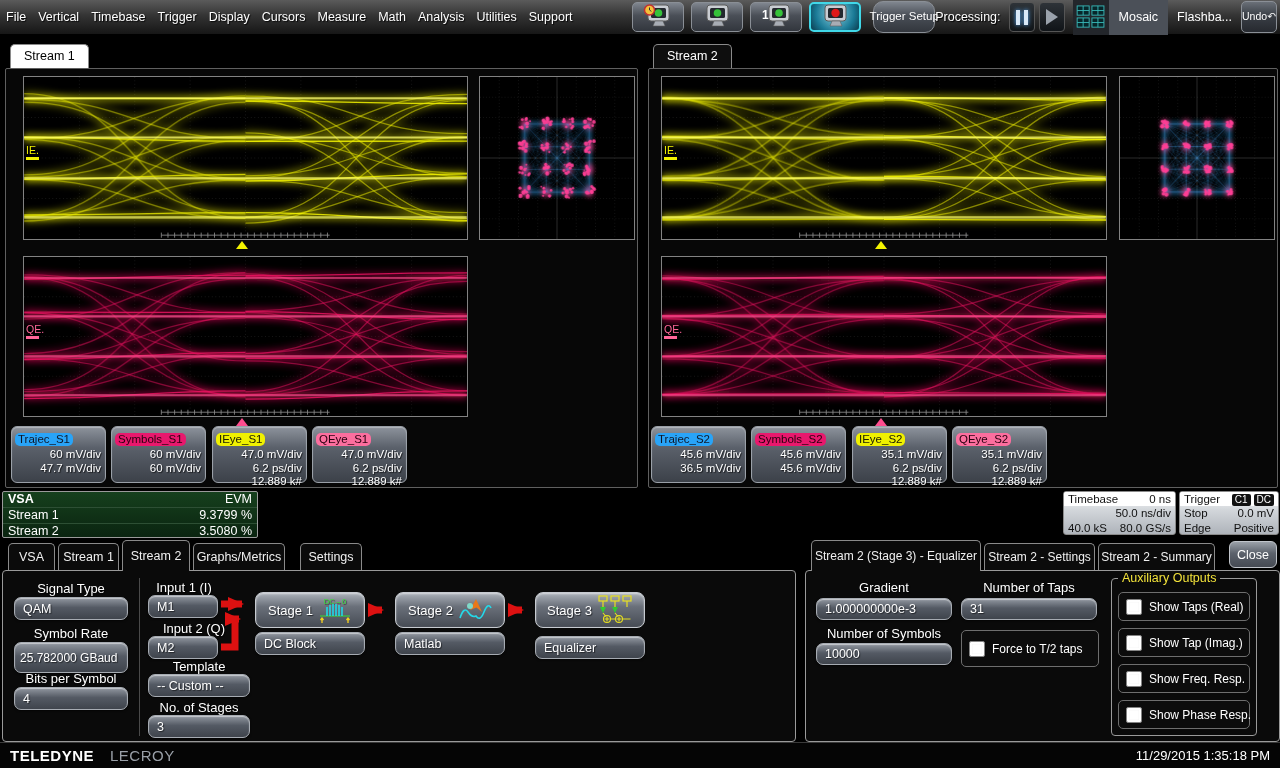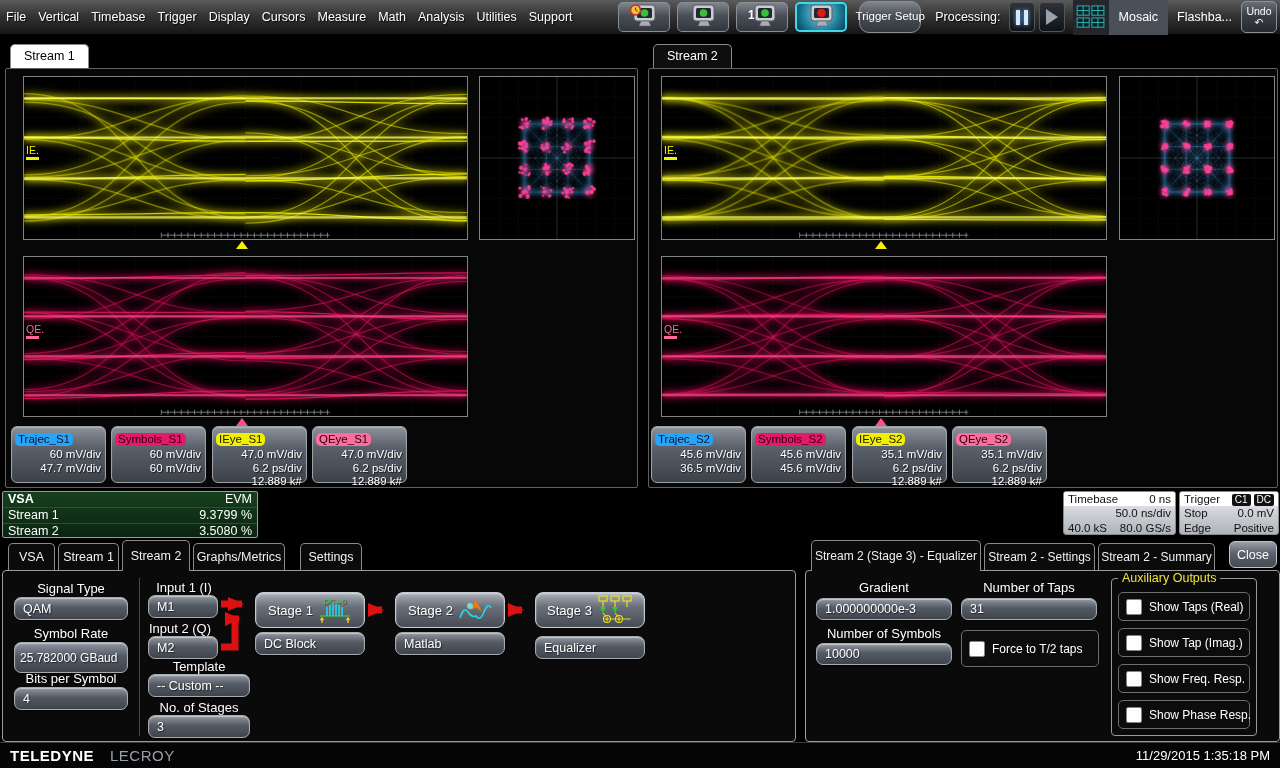--- a/index.html
+++ b/index.html
@@ -13,31 +13,31 @@
   .menus{display:flex;align-items:center}
   .menu-item{padding:0 6px;line-height:34px;font-size:12.5px;color:#fff;white-space:nowrap;
     text-shadow:1px 1px 1px rgba(0,0,0,.8);cursor:default}
   .tools{margin-left:auto;display:flex;align-items:center;padding-right:3px}
   .tb-btn{width:52px;height:30px;margin-left:7px;border-radius:5px;border:1px solid #8a8f96;flex:none;
     background:linear-gradient(180deg,#80868f,#4a4f57 45%,#32363d);display:flex;align-items:center;justify-content:center}
   .tb-btn.active{border:2px solid #41d8e8;background:radial-gradient(circle at 50% 35%,#8fd4e4,#1a7a96 65%,#0b3c4e)}
   .tb-btn2{height:32px;margin-left:12px;border-radius:10px;border:1px solid #8a8f96;color:#fff;
     background:linear-gradient(180deg,#80868f,#4a4f57 45%,#32363d);font-size:11.5px;line-height:1.2;
     display:flex;align-items:center;justify-content:center;text-align:center;padding:0 8px;white-space:nowrap}
-  .proc{margin-left:14px;font-size:12.5px;white-space:nowrap;text-shadow:1px 1px 1px #000}
+  .proc{font-size:12.5px;white-space:nowrap;text-shadow:1px 1px 1px #000}
   .sq-btn{width:26px;height:30px;margin-left:8px;border-radius:4px;border:1px solid #555;flex:none;
     background:linear-gradient(180deg,#2e3338,#101418);display:flex;align-items:center;justify-content:center}
   .pbars{display:flex;gap:4px}.pbars span{display:block;width:4px;height:15px;background:#d8e8f8;box-shadow:0 0 4px #5ab0ff}
   .tri{width:0;height:0;border-left:12px solid #9aa2ac;border-top:8px solid transparent;border-bottom:8px solid transparent}
   .mosaic-wrap{display:flex;align-items:stretch;margin-left:8px;height:35px}
   .mosaic-icon-tile{display:flex;align-items:center;padding:0 3px;background:#23262b}
   .mosaic-label-tile{display:flex;align-items:center;padding:0 10px;background:#4b5058;font-size:12.5px}
   .flash{margin-left:9px;font-size:12.5px;white-space:nowrap}
   .undo-btn{margin-left:9px;width:36px;height:32px;border-radius:5px;border:1px solid #8a8f96;
-    background:linear-gradient(180deg,#6a7078,#3a3f46 45%,#26292f);display:flex;flex-direction:column;
+    background:linear-gradient(180deg,#6a7078,#3a3f46 45%,#26292f);display:flex;
     align-items:center;justify-content:center;font-size:10.5px;line-height:1.05}
 
   
   .panel{position:absolute;background:#070707;border:1px solid #606060;border-radius:2px}
   .ptab{position:absolute;font-size:12.5px;line-height:23px;padding:0 13px;border:1px solid #8a8a8a;border-bottom:none;
     border-radius:5px 5px 0 0;z-index:3;white-space:nowrap}
   .ptab.white{background:#fff;color:#000}
   .ptab.dark{background:#0e0e0e;color:#fff}
   .graph{position:absolute;background:#000;border:1px solid #828282;overflow:hidden}
   .eyesvg{position:absolute;left:0;top:0;width:100%;height:100%}
@@ -1468,21 +1468,21 @@
     <div class="fld" style="left:12px;top:57px;width:114px;height:23px">QAM</div>
     <span class="lbl" style="left:12px;top:86px;width:114px">Symbol Rate</span>
     <div class="fld" style="left:12px;top:102px;width:114px;height:31px;font-size:12px;padding:0 5px">25.782000 GBaud</div>
     <span class="lbl" style="left:12px;top:131px;width:114px">Bits per Symbol</span>
     <div class="fld" style="left:12px;top:147px;width:114px;height:23px">4</div>
 
     <div class="vdiv" style="left:137px;top:38px;height:158px"></div>
 
     <span class="lbl" style="left:146px;top:40px;width:72px">Input 1 (I)</span>
     <div class="fld" style="left:146px;top:55px;width:70px;height:23px">M1</div>
-    <span class="lbl" style="left:142px;top:81px;width:72px">Input 2 (Q)</span>
+    <span class="lbl" style="left:156px;top:81px;width:72px">Input 2 (Q)</span>
     <div class="fld" style="left:146px;top:96px;width:70px;height:23px">M2</div>
     <span class="lbl" style="left:146px;top:119px;width:102px">Template</span>
     <div class="fld" style="left:146px;top:134px;width:102px;height:23px">-- Custom --</div>
     <span class="lbl" style="left:146px;top:160px;width:102px">No. of Stages</span>
     <div class="fld" style="left:146px;top:175px;width:102px;height:23px">3</div>
 
     <div class="stagebtn" style="left:253px;top:52px;width:110px;height:36px">
       <span>Stage 1</span>
       <svg width="34" height="28" viewBox="0 0 34 28">
         <text x="17" y="8" fill="#35e035" font-size="7.5" text-anchor="middle">DC→0</text>

